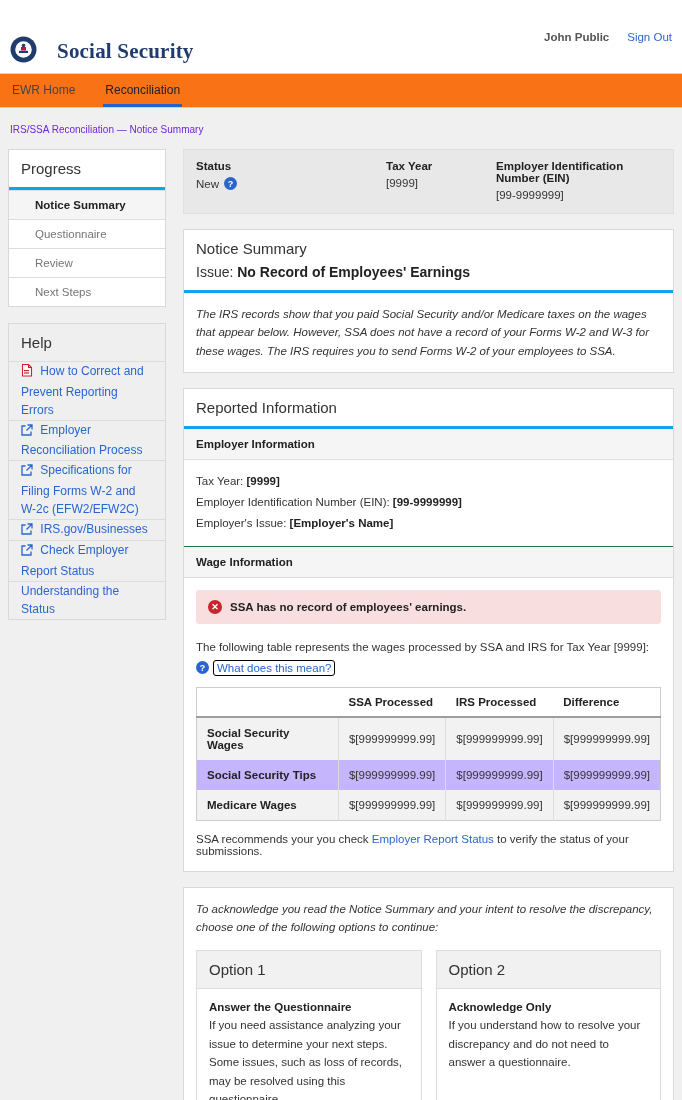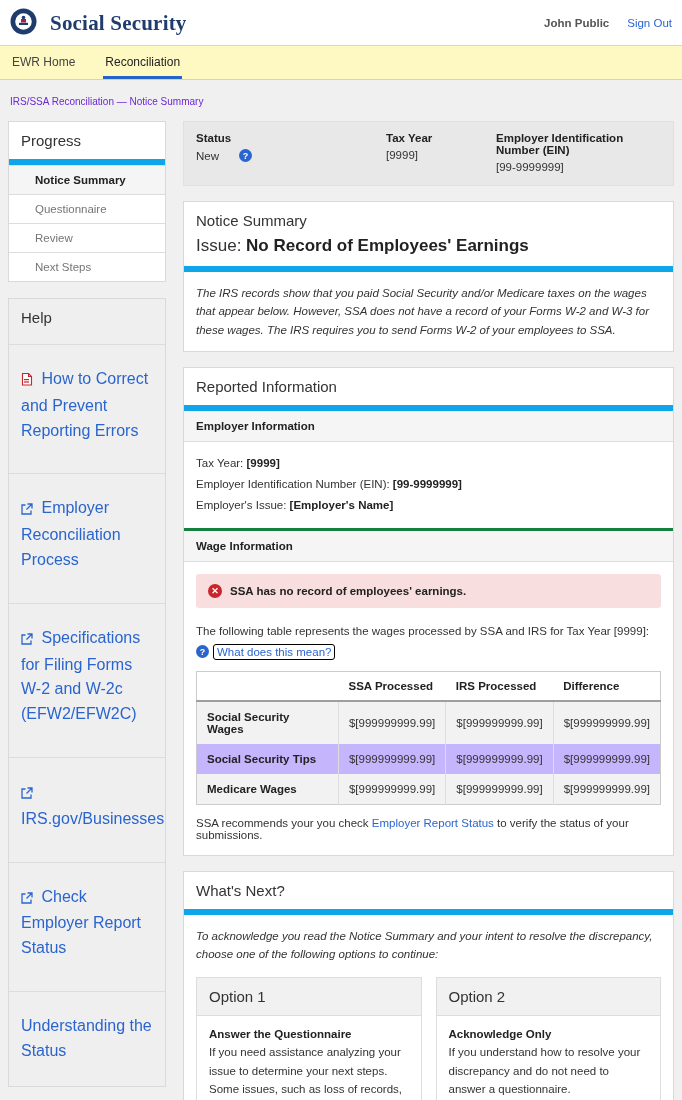--- a/index.html
+++ b/index.html
@@ -9,93 +9,93 @@
     font-family:"Liberation Sans", sans-serif;
     font-size:12px; color:#333;
   }
   a { text-decoration:none; }
 
   
   .site-header {
     display:flex; align-items:center; justify-content:space-between;
     padding:8px 10px 7px 10px; background:#fff;
   }
-  .brand { display:flex; align-items:center; gap:13px; }
+  .brand { display:flex; align-items:center; gap:20px;margin-top:28px; }
   .brand-name {
     font-family:"Liberation Serif", serif; font-size:21px; font-weight:600;
     color:#1f3c6d; letter-spacing:.2px;
   }
   .header-right { display:flex; align-items:center; gap:18px; font-size:11.5px; }
   .user-name { color:#555;font-weight:bold; }
   .sign-out { color:#2a65cf; cursor:pointer; }
 
   
   .nav-tabs {
-    display:flex; gap:26px; padding:0 10px; background:#fef9c3;
+    display:flex; gap:26px; padding:0 10px; background:#f97316;
     border-top:1px solid #d6d6d6; border-bottom:1px solid #d0d0d0;
   }
   .nav-tab { padding:9px 2px 7px 2px; color:#444; cursor:pointer; border-bottom:3px solid transparent; }
   .nav-tab.active { color:#222; border-bottom-color:#2563c9; }
 
   
   .content { background:#f0f0f0; padding:12px 8px 18px 8px; }
   .page-title { font-size:10px; font-weight:400; color:#6d28d9; margin:4px 2px 14px 2px; }
 
   .layout { display:flex; gap:17px; align-items:flex-start; }
   .sidebar { width:158px; flex:0 0 158px; display:flex; flex-direction:column; gap:16px; }
   .main { flex:1; display:flex; flex-direction:column; gap:15px; min-width:0; }
 
   .card { background:#fff; border:1px solid #d9d9d9; }
   .card-header {
     padding:10px 12px; font-size:15px; color:#333;
-    border-bottom:6px solid #0ea5e9; background:#fff;
+    border-bottom:3px solid #0ea5e9; background:#fff;
   }
 
   
   .progress-item {
     padding:8px 10px 8px 26px; border-top:1px solid #ddd;
     color:#757575; font-size:11.5px; cursor:pointer;
   }
   .progress-item.active { font-weight:bold; color:#222; background:#f5f5f5; cursor:default; }
 
   
   .help-card { background:#efefef; border:1px solid #d9d9d9; }
   .help-header { padding:10px 12px; font-size:15px; color:#333; }
   .help-link {
-    display:block; padding:22px 12px; border-top:1px solid #dcdcdc;
-    color:#2a65cf; line-height:1.55; font-size:16px; cursor:pointer;margin-top:8px;
+    display:block; padding:0 12px; border-top:1px solid #dcdcdc;
+    color:#2a65cf; line-height:1.55; font-size:12px; cursor:pointer;
   }
   .help-link .lk-icon { margin-right:4px; vertical-align:-2px; }
 
   
   .status-bar {
     background:#e8e8e8; border:1px solid #e0e0e0;
     display:grid; grid-template-columns:180px 100px 1fr;
     padding:10px 12px 12px 12px; column-gap:10px;
   }
   .status-label { font-weight:bold; font-size:11.5px; color:#222; margin-bottom:5px; }
-  .status-value { font-size:11.5px; color:#333; display:flex; align-items:center; gap:20px; }
+  .status-value { font-size:11.5px; color:#333; display:flex; align-items:center; gap:5px; }
 
   .q-circle {
     display:inline-flex; align-items:center; justify-content:center;
     width:13px; height:13px; border-radius:50%; background:#2a65cf;
     color:#fff; font-size:9px; font-weight:bold; flex:0 0 13px; cursor:pointer;
   }
 
   
-  .issue-line { font-size:17px; margin-top:7px; color:#333; }
+  .issue-line { font-size:14px; margin-top:7px; color:#333; }
   .issue-line b { color:#222; }
   .card-body { padding:12px; font-size:11.5px; line-height:1.6; color:#333;font-style:italic; }
 
   
   .section-strip {
     background:#f5f5f5; border-bottom:1px solid #ddd;
     padding:9px 12px; font-weight:bold; font-size:11.5px; color:#222;
   }
-  .section-strip.mid { border-top:3px solid #15803d; }
+  .section-strip.mid { border-top:1px solid #15803d; }
   .employer-fields { padding:11px 12px 13px 12px; font-size:11.5px; line-height:1.8; }
   .employer-fields .val { font-weight:bold; color:#222; }
 
   .alert-error {
     margin:12px; background:#f8dede; border-radius:3px;
     padding:10px 12px; display:flex; align-items:center; gap:8px;
   }
   .err-circle {
     width:14px; height:14px; border-radius:50%; background:#c9252c; color:#fff;
     display:inline-flex; align-items:center; justify-content:center;
@@ -331,21 +331,20 @@
             </tr>
           </tbody>
         </table>
 
         <div class="recommend">
           <span>SSA recommends your you check </span><a>Employer Report Status</a><span> to verify the status of your submissions.</span>
         </div>
       </div>
 
       <div class="card">
-        <div class="card-header">What's Next?</div>
         <div class="card-body">To acknowledge you read the Notice Summary and your intent to resolve the discrepancy, choose one of the following options to continue:</div>
 
         <div class="options-wrap">
           <div class="option-card">
             <div class="option-header">Option 1</div>
             <div class="option-body">
               <div class="option-heading">Answer the Questionnaire</div>
               <div class="option-text">If you need assistance analyzing your issue to determine your next steps. Some issues, such as loss of records, may be resolved using this questionnaire.</div>
 
             </div>

